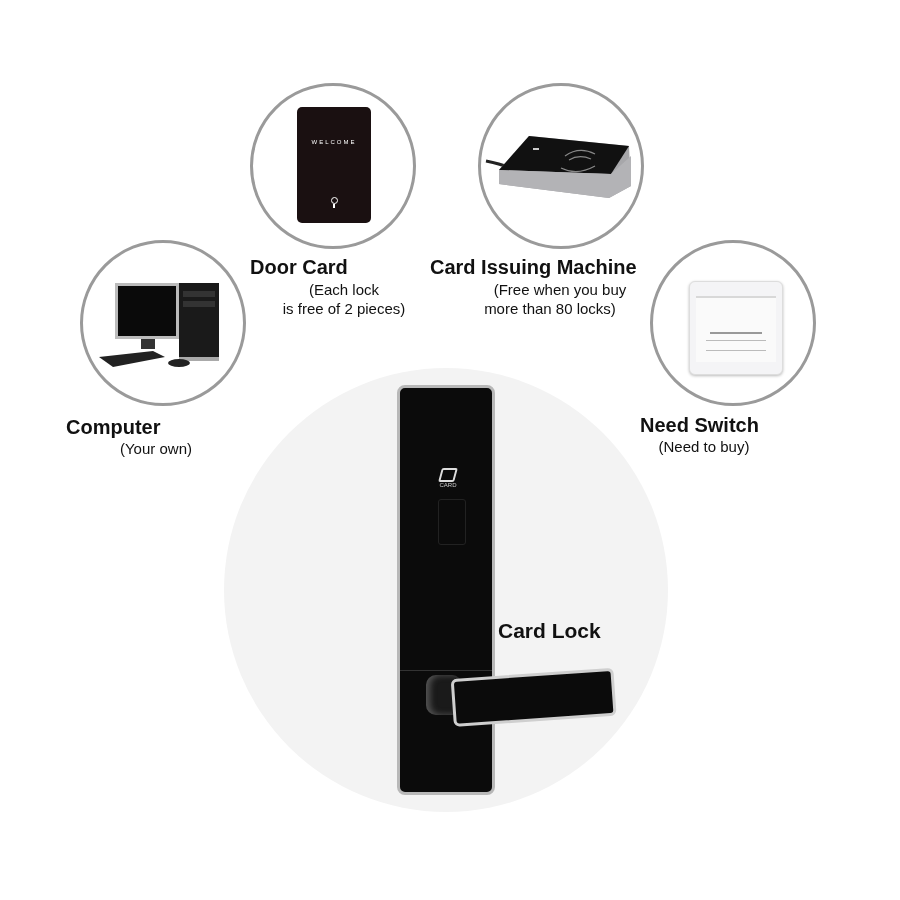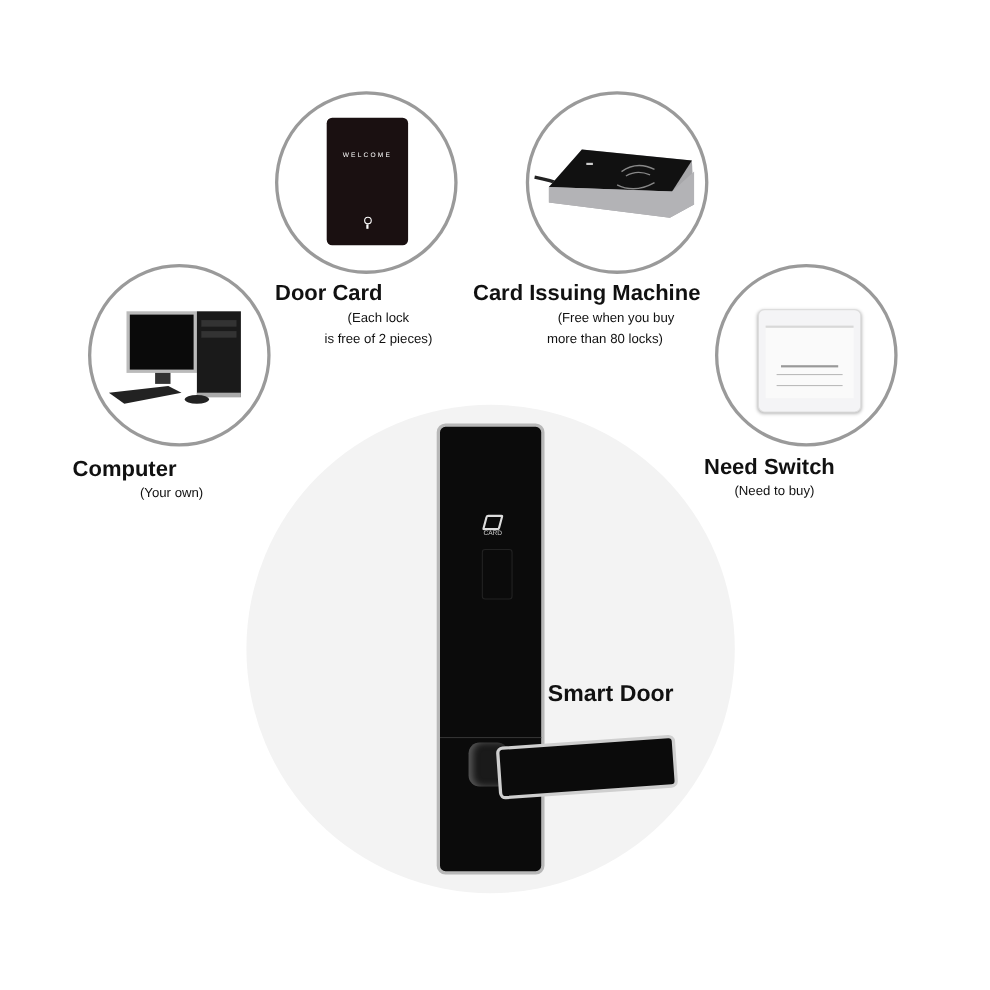--- a/index.html
+++ b/index.html
@@ -1,20 +1,20 @@
 <!DOCTYPE html>
 <html><head>
 <meta charset="utf-8">
 <style>
   html, body { margin:0; padding:0; background:#ffffff; }
   body { width:900px; height:900px; position:relative; overflow:hidden; font-family:"Liberation Sans", sans-serif; }
   .big-circle { position:absolute; left:224px; top:368px; width:444px; height:444px; border-radius:50%; background:#f3f3f3; }
   .ring { position:absolute; border-radius:50%; border:3px solid #9a9a9a; background:#ffffff; box-sizing:border-box; overflow:hidden; }
   .title { position:absolute; font-weight:bold; font-size:20px; color:#111; text-align:left; white-space:nowrap; }
-  .sub { position:absolute; font-size:12px; color:#111; text-align:center; white-space:nowrap; line-height:19px; }
+  .sub { position:absolute; font-size:15px; color:#111; text-align:center; white-space:nowrap; line-height:19px; }
   .abs { position:absolute; }
 </style>
 </head>
 <body>
 
 <div class="big-circle"></div>
 
 <div class="ring" style="left:250px;top:83px;width:166px;height:166px;">
   <div class="abs" style="left:44px;top:21px;width:74px;height:116px;background:#1a1011;border-radius:5px;">
     <div class="abs" style="left:0;top:32px;width:74px;text-align:center;color:#fff;font-size:6px;letter-spacing:2px;">WELCOME</div>
@@ -70,13 +70,13 @@
 <div class="sub" style="left:614px;top:437px;width:180px;">(Need to buy)</div>
 
 <div class="abs" style="left:397px;top:385px;width:98px;height:410px;background:#0b0b0b;border:3px solid #b8b8b8;border-radius:8px;box-sizing:border-box;">
   <div class="abs" style="left:40px;top:80px;width:12px;height:10px;border:2px solid #ddd;border-radius:2px;transform:skewX(-15deg);"></div>
   <div class="abs" style="left:28px;top:94px;width:40px;text-align:center;color:#ccc;font-size:6px;">CARD</div>
   <div class="abs" style="left:38px;top:110px;width:26px;height:44px;border:1px solid #222;border-radius:3px;top:111px;"></div>
   <div class="abs" style="left:0;top:282px;width:92px;height:1px;background:#333;"></div>
 </div>
 <div class="abs" style="left:426px;top:675px;width:36px;height:40px;background:#1a1a1a;border-radius:10px;box-shadow:inset 4px 0 6px #555;"></div>
 <div class="abs" style="left:454px;top:679px;width:163px;height:48px;background:#0b0b0b;border:3px solid #cfcfcf;border-radius:6px;box-sizing:border-box;transform:rotate(-4deg);transform-origin:left bottom;"></div>
-<div class="title" style="left:498px;top:619px;width:145px;font-size:21px;text-align:left;">Smart Door</div>
+<div class="title" style="left:498px;top:619px;width:145px;font-size:21px;text-align:left;">Card Lock</div>
 
 </body></html>

